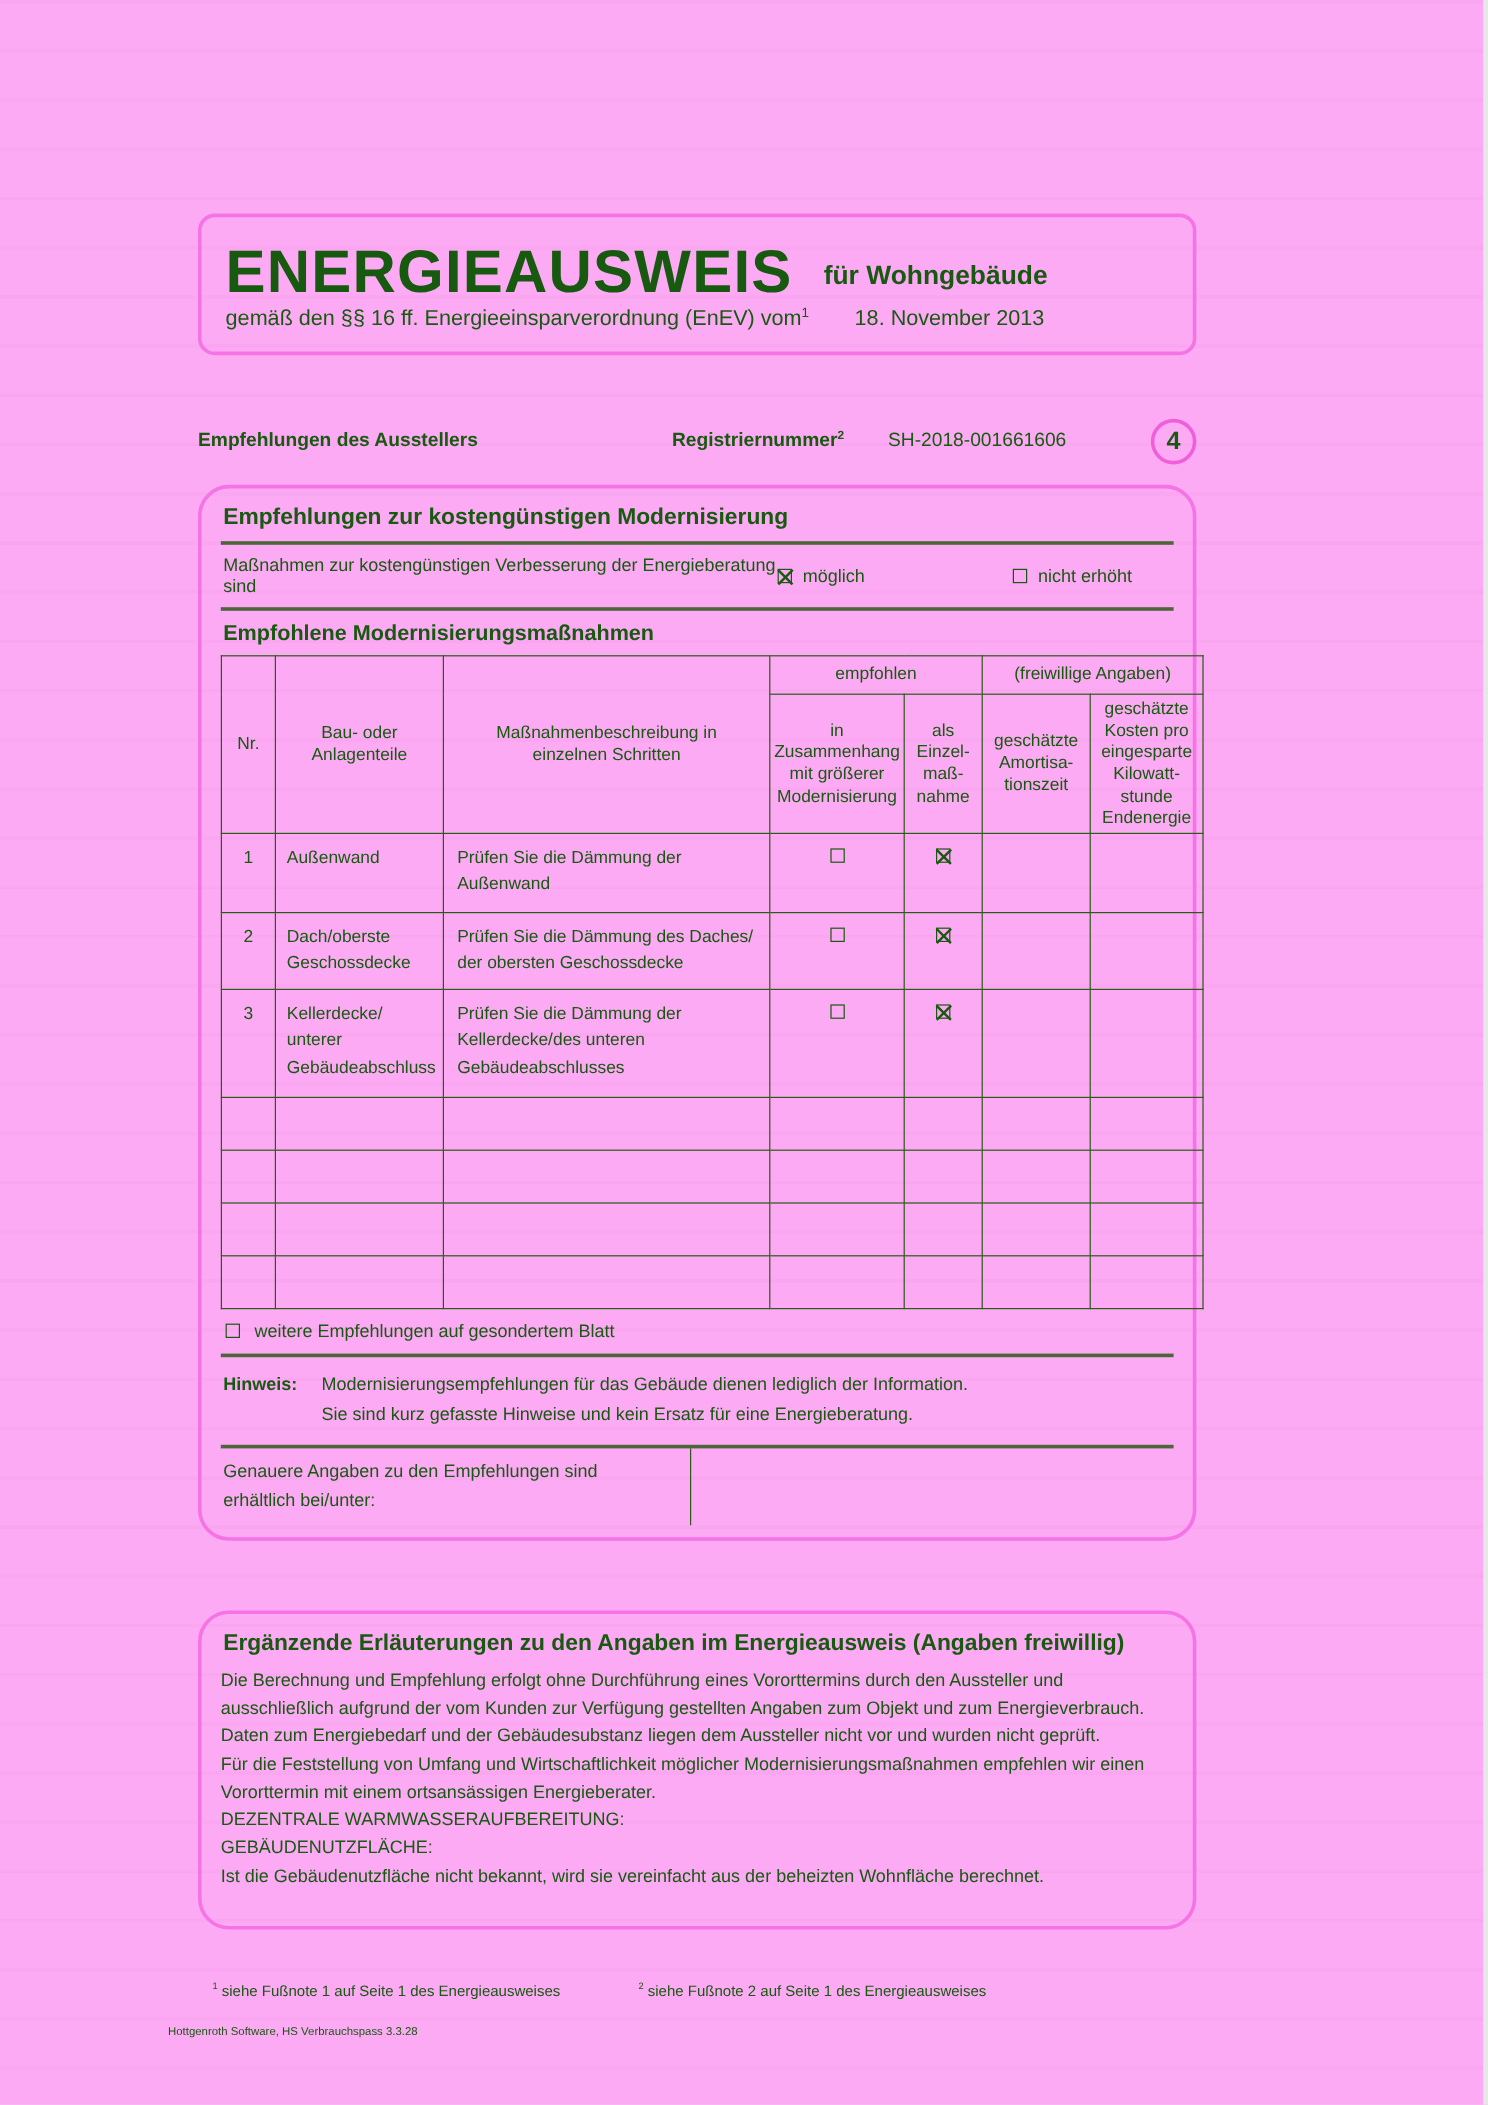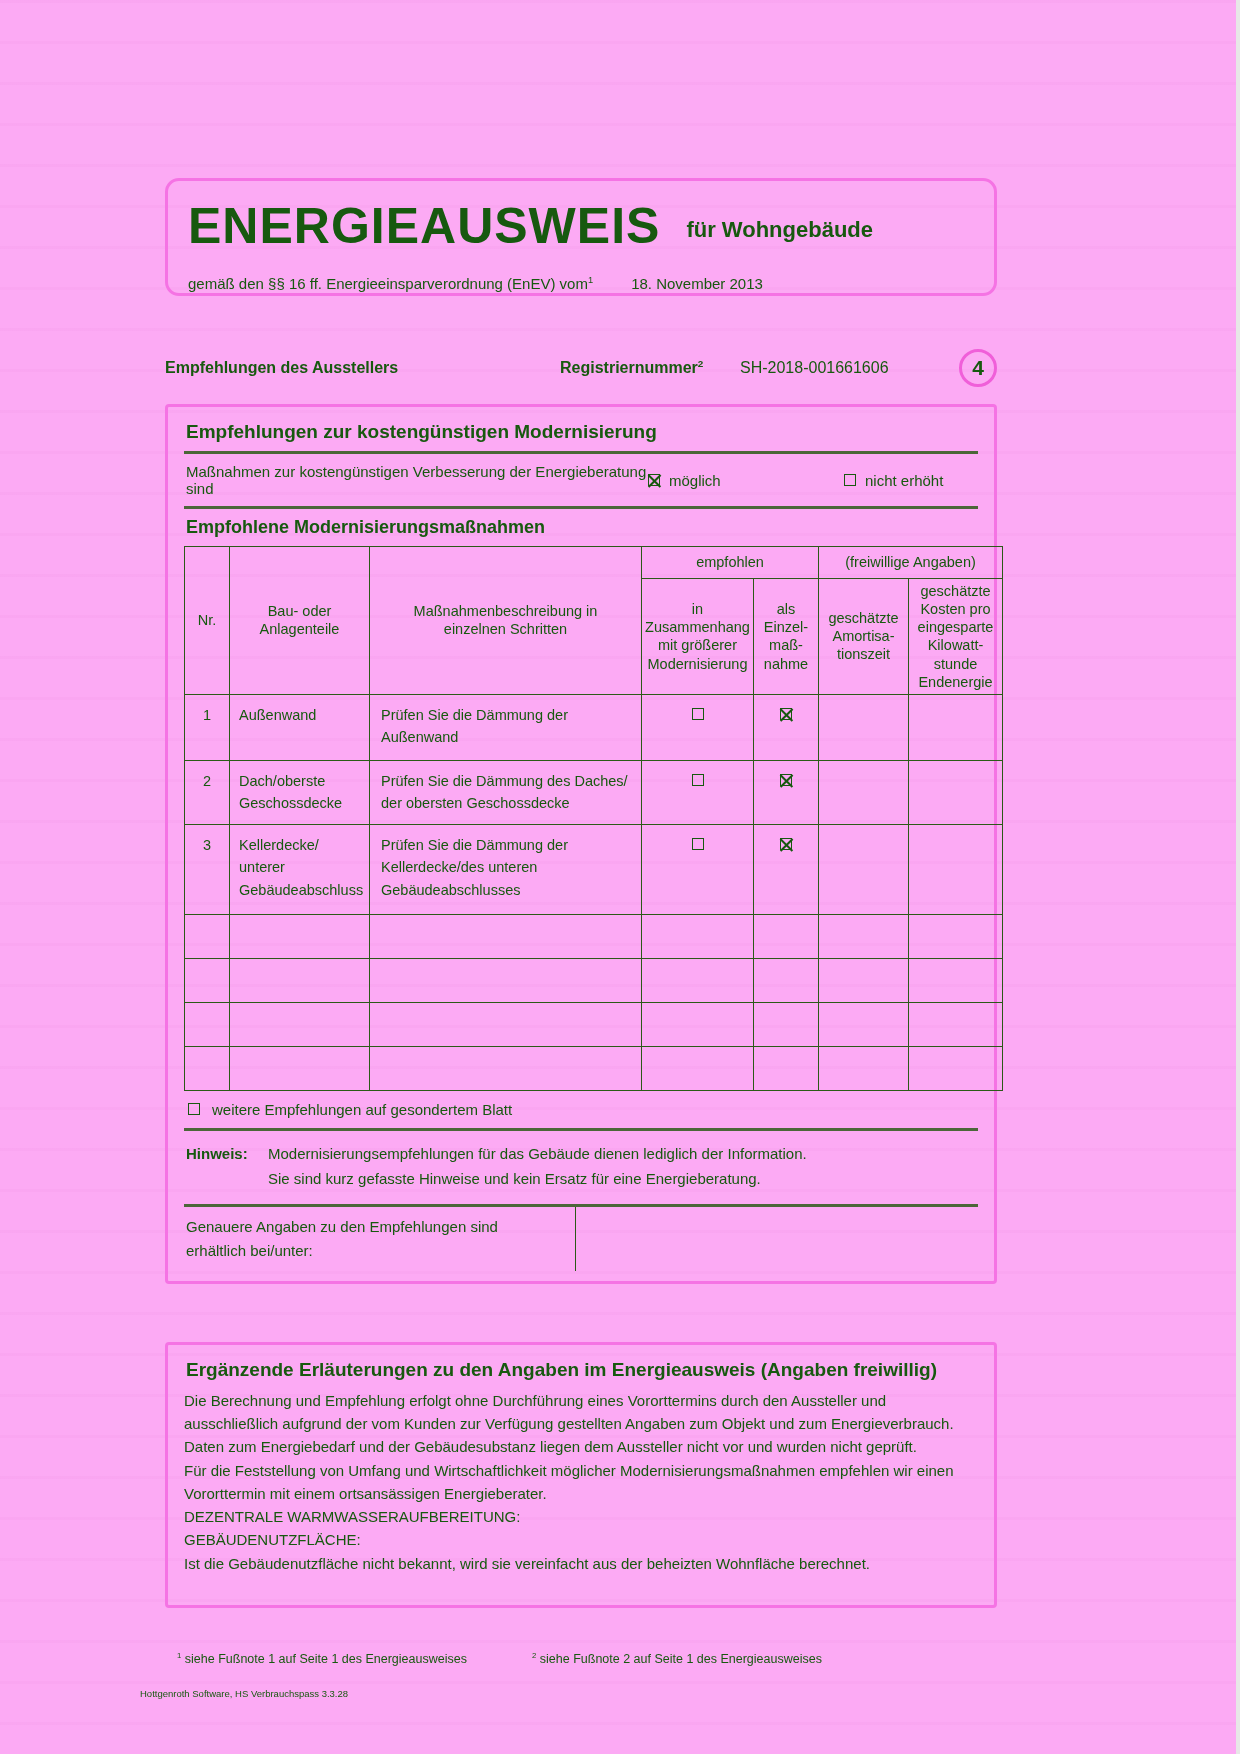--- a/index.html
+++ b/index.html
@@ -20,36 +20,36 @@
   .content{position:absolute;left:165px;top:0;width:832px;}
   sup{font-size:62%;vertical-align:super;line-height:0;}
 
   
   .title-box{
     margin-top:178px;border:3px solid var(--pink-border);border-radius:14px;
     padding:16px 20px 12px 20px;height:118px;
   }
   .big-title{font-size:50px;font-weight:bold;letter-spacing:1px;color:var(--green);display:inline-block;}
   .title-suffix{font-size:22px;font-weight:bold;margin-left:26px;display:inline-block;transform:translateY(-6px);}
-  .subtitle{font-size:15px;margin-top:20px;}
+  .subtitle{font-size:18px;margin-top:0;}
   .subtitle-date{margin-left:38px;}
 
   
   .header-strip{display:flex;align-items:center;margin-top:52px;font-size:16px;height:40px;}
   .hs-left{font-weight:bold;flex:0 0 395px;}
   .hs-reg{font-weight:bold;flex:0 0 180px;}
   .hs-regval{flex:1;}
   .page-badge{
     flex:0 0 38px;height:38px;border-radius:50%;border:3px solid #f05fd9;
     display:flex;align-items:center;justify-content:center;
     font-size:21px;font-weight:bold;color:var(--green);
   }
 
   
-  .box{border:3px solid var(--pink-border);border-radius:4px;padding:10px 16px;}
+  .box{border:3px solid var(--pink-border);border-radius:26px;padding:10px 16px;}
   .box1{margin-top:16px;}
   .sec-title{font-size:19px;font-weight:bold;padding:4px 2px 8px 2px;}
   .hr{height:3px;background:var(--green-line);opacity:.85;}
 
   .measures-row{display:flex;align-items:center;font-size:15px;padding:9px 2px;}
   .measures-label{flex:0 0 462px;}
   .cb-group{display:flex;align-items:center;gap:9px;}
   .cb-group.first{flex:0 0 196px;}
 
   .cb{display:inline-block;width:12px;height:12px;border:1.7px solid var(--green);position:relative;flex:0 0 12px;}

